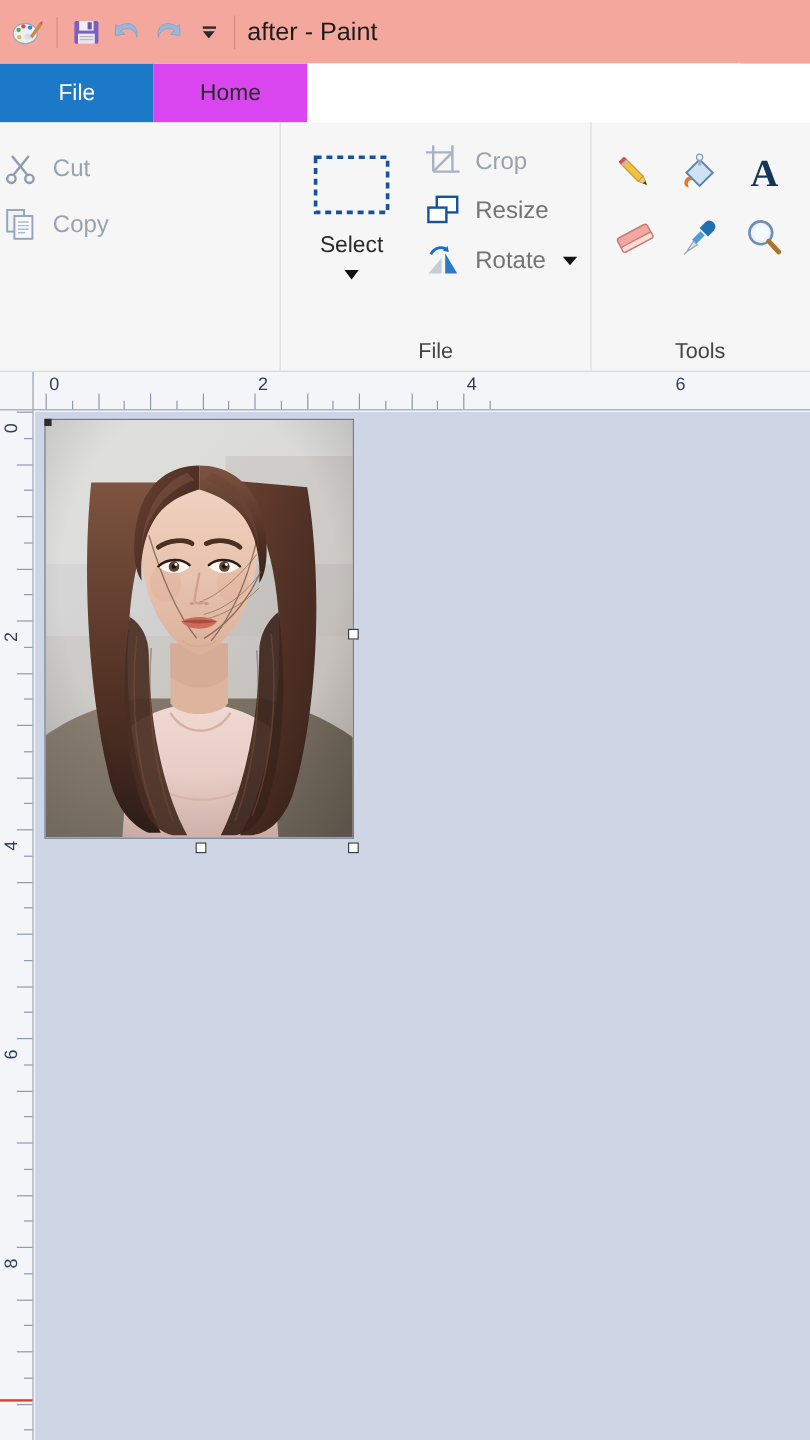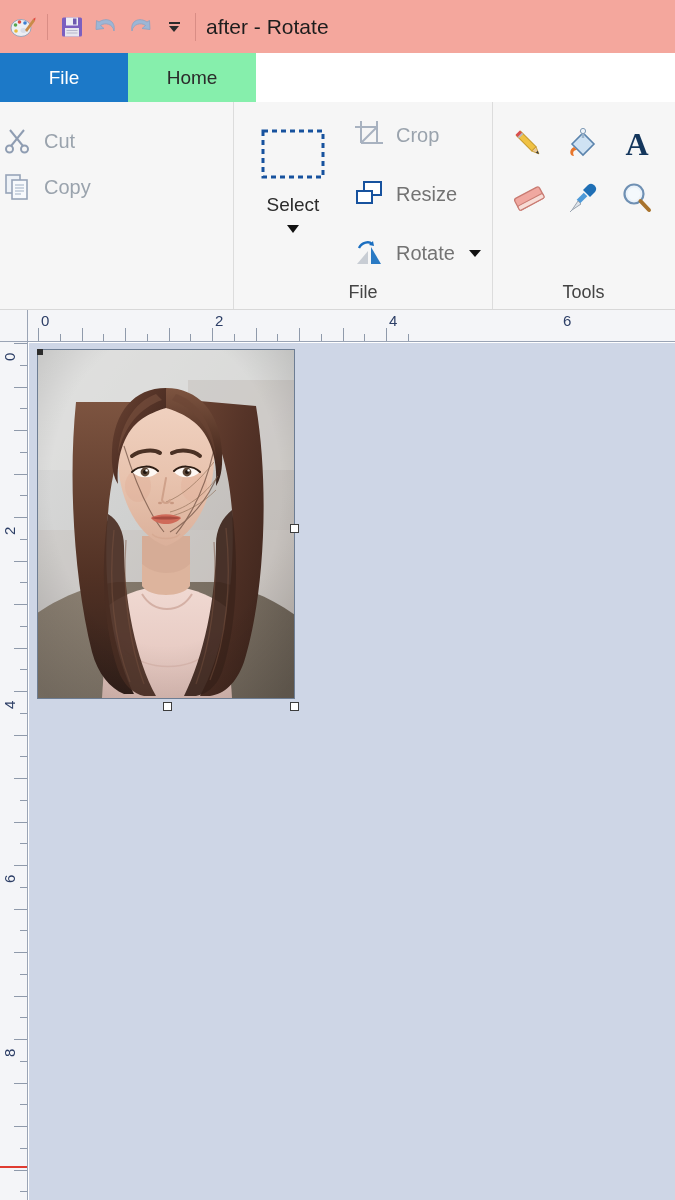--- a/index.html
+++ b/index.html
@@ -71,21 +71,21 @@
     color: #2b2b2b;
     box-sizing: border-box;
   }
   .tab-file {
     width: 128px;
     background: #1c79c8;
     color: #ffffff;
   }
   .tab-home {
     width: 128px;
-    background: #86efac;
+    background: #d946ef;
   }
   .tab-view {
     width: 128px;
     background: #ffffff;
   }
   .tab-rest { flex: 1; background:#ffffff; }
 
   
   .ribbon {
     position: absolute; left: 0; top: 102px;
@@ -125,21 +125,21 @@
   }
   .smallcol { padding-top: 22px; display:flex; flex-direction:column; gap: 12px; }
   .smallbtn { display: flex; align-items: center; gap: 10px; }
   .smallbtn .glyph { width: 34px; height: 34px; display:flex; align-items:center; justify-content:center; }
   .smallbtn .lbl { font-size: 20px; color: #9aa3ad; }
   .smallbtn.enabled .lbl { color: #737373; }
 
   
   .g-image { width: 259px; }
   .g-image .bigbtn { width: 118px; }
-  .g-image .smallcol { gap: 25px; padding-top: 16px; text-align: center; }
+  .g-image .smallcol { gap: 7px; padding-top: 16px; text-align: center; }
 
   
   .g-tools { width: 182px; }
   .toolgrid {
     display: grid;
     grid-template-columns: repeat(3, 52px);
     grid-template-rows: repeat(2, 52px);
     padding: 16px 0 0 10px;
     gap: 2px;
   }
@@ -273,21 +273,21 @@
         </g>
       </svg>
     </div>
     <div class="qat-icon">
       <div class="caret-dd">
         <div class="bar"></div>
         <div class="tri"></div>
       </div>
     </div>
     <div class="title-sep"></div>
-    <div class="win-title">after - Rotate</div>
+    <div class="win-title">after - Paint</div>
   </div>
 
   <div class="tabstrip">
     <div class="tab tab-file">
       <span>File</span>
     </div>
     <div class="tab tab-home">
       <span>Home</span>
     </div>
     <div class="tab-rest"></div>

